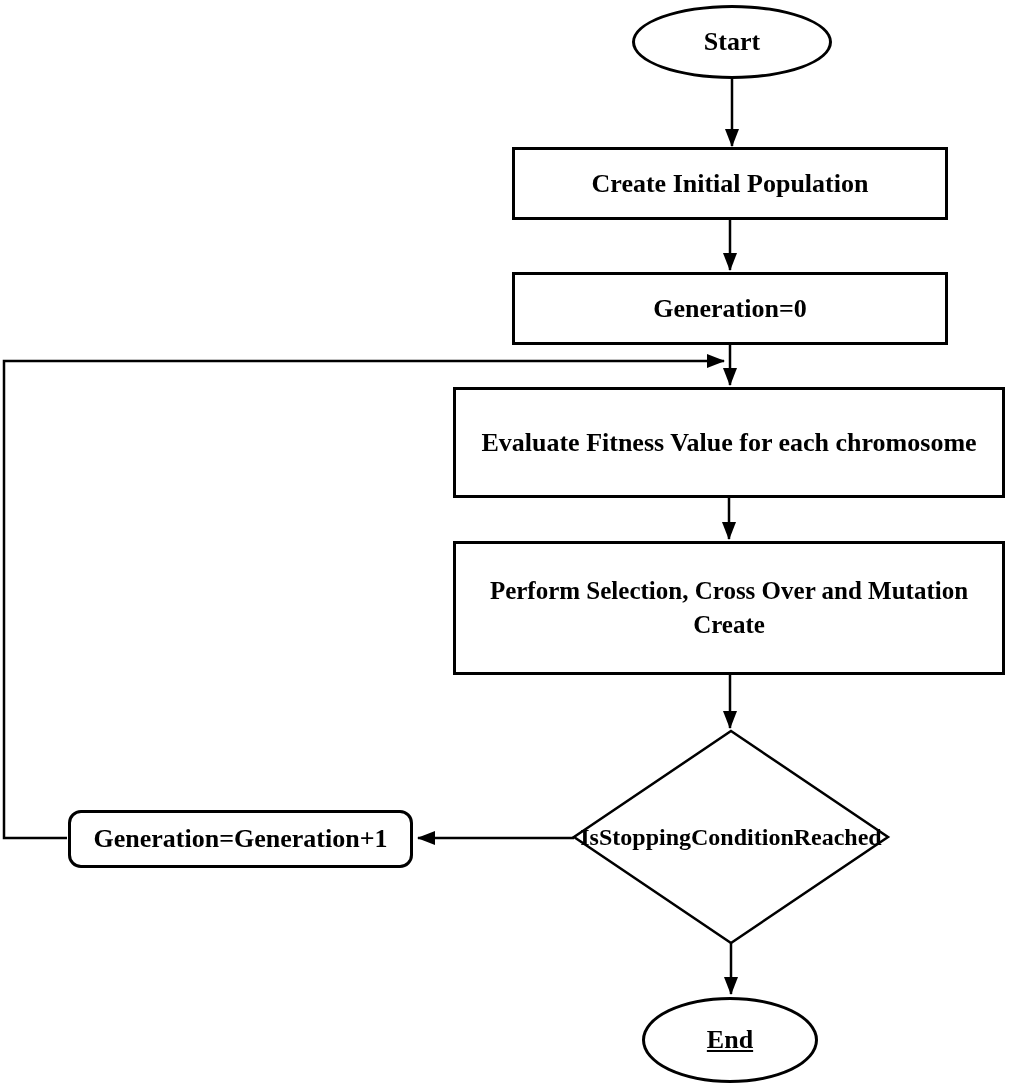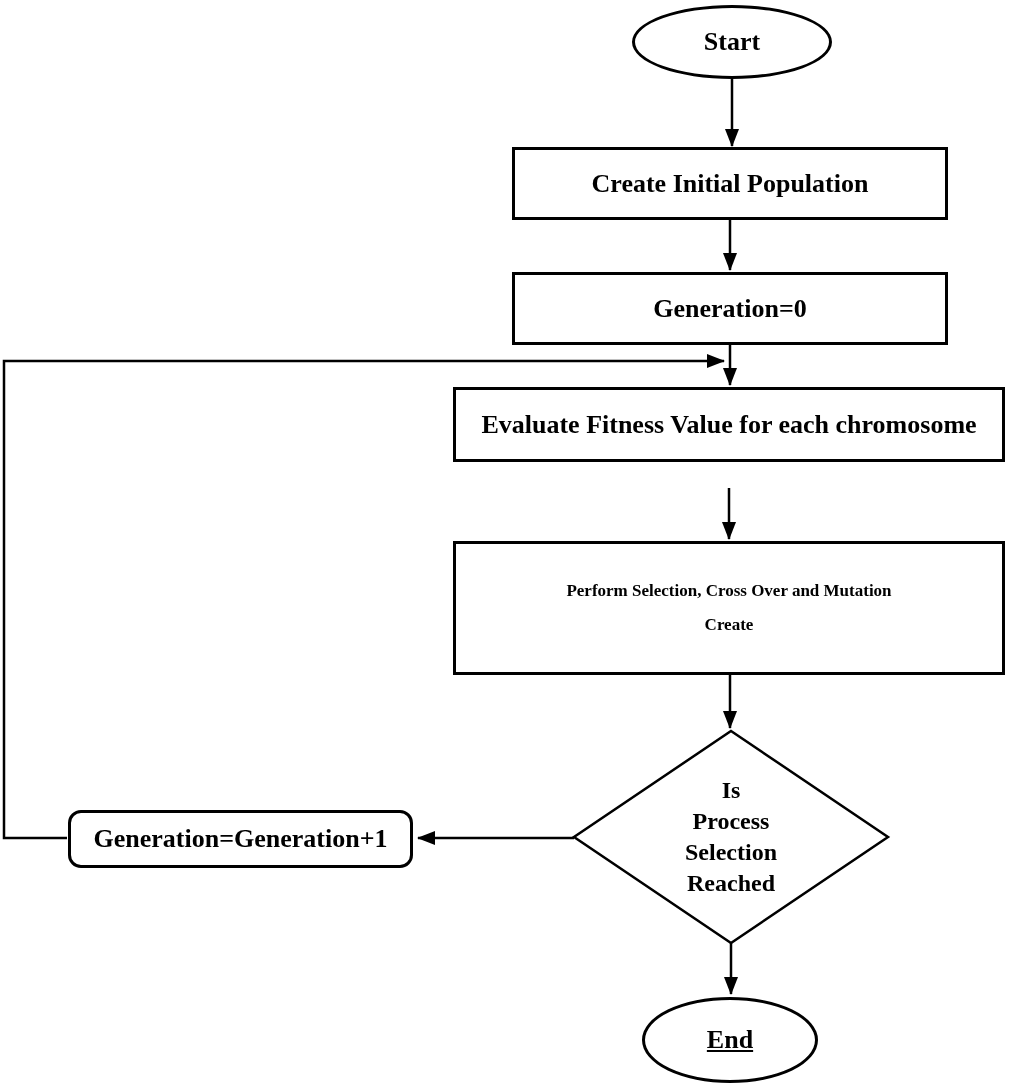--- a/index.html
+++ b/index.html
@@ -24,27 +24,26 @@
     flex-direction: column;
     align-items: center;
     justify-content: center;
     text-align: center;
     font-weight: bold;
     background: #ffffff;
   }
   .rect   { border: 3px solid #000000; }
   .ellipse{ border: 3px solid #000000; border-radius: 50%; }
   .label-lg { font-size: 26px; line-height: 30px; white-space: nowrap; }
-  .label-md { font-size: 17px; line-height: 34px; white-space: nowrap; }
+  .label-md { font-size: 25px; line-height: 34px; white-space: nowrap; }
   .diamond-text {
     position: absolute;
     left: 601px; top: 774px;
     width: 260px; height: 126px;
     display: flex;
-    flex-direction: column;
     align-items: center;
     justify-content: center;
     text-align: center;
     font-weight: bold;
     font-size: 24px;
     line-height: 31px;
     background: transparent;
   }
   svg.layer { pointer-events: none; }
 </style>
@@ -84,33 +83,33 @@
   </div>
 
   <div class="node rect" style="left:512px; top:147px; width:436px; height:73px;">
     <div class="label-lg">Create Initial Population</div>
   </div>
 
   <div class="node rect" style="left:512px; top:272px; width:436px; height:73px;">
     <div class="label-lg">Generation=0</div>
   </div>
 
-  <div class="node rect" style="left:453px; top:387px; width:552px; height:75px;">
+  <div class="node rect" style="left:453px; top:387px; width:552px; height:111px;">
     <div class="label-lg">Evaluate Fitness Value for each chromosome</div>
   </div>
 
   <div class="node rect" style="left:453px; top:541px; width:552px; height:134px;">
     <div class="label-md">Perform Selection, Cross Over and Mutation</div>
     <div class="label-md">Create</div>
   </div>
 
   <div class="diamond-text">
     <div>Is</div>
-    <div>Process</div>
-    <div>Selection</div>
+    <div>Stopping</div>
+    <div>Condition</div>
     <div>Reached</div>
   </div>
 
   <div class="node rect" style="left:68px; top:810px; width:345px; height:58px;border-radius:13px;">
     <div class="label-lg">Generation=Generation+1</div>
   </div>
 
   <div class="node ellipse" style="left:642px; top:997px; width:176px; height:86px;text-decoration:underline;">
     <div class="label-lg">End</div>
   </div>

